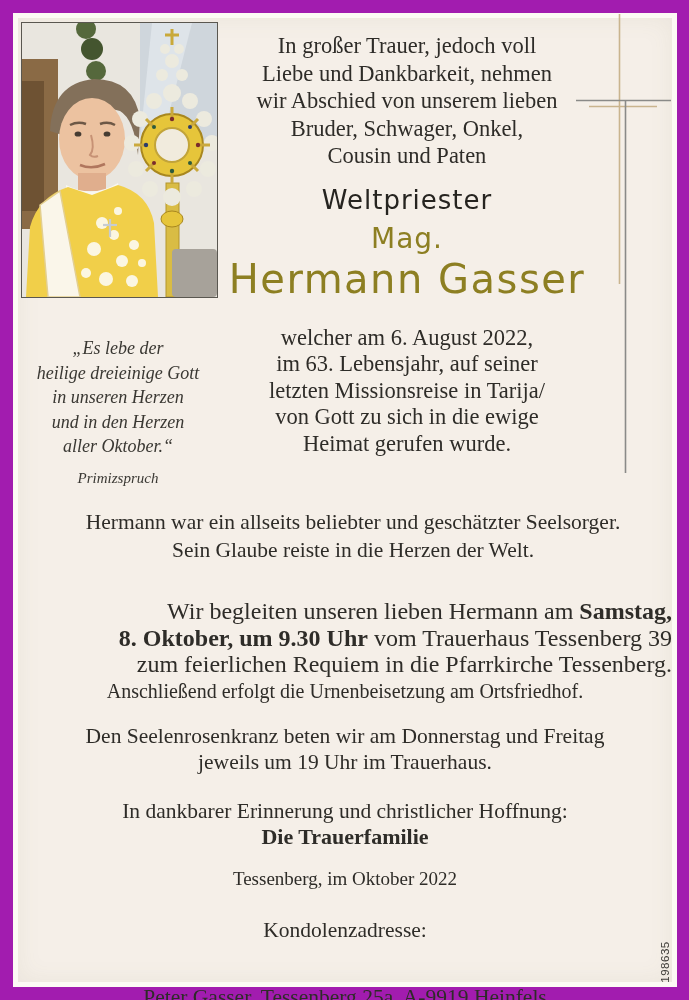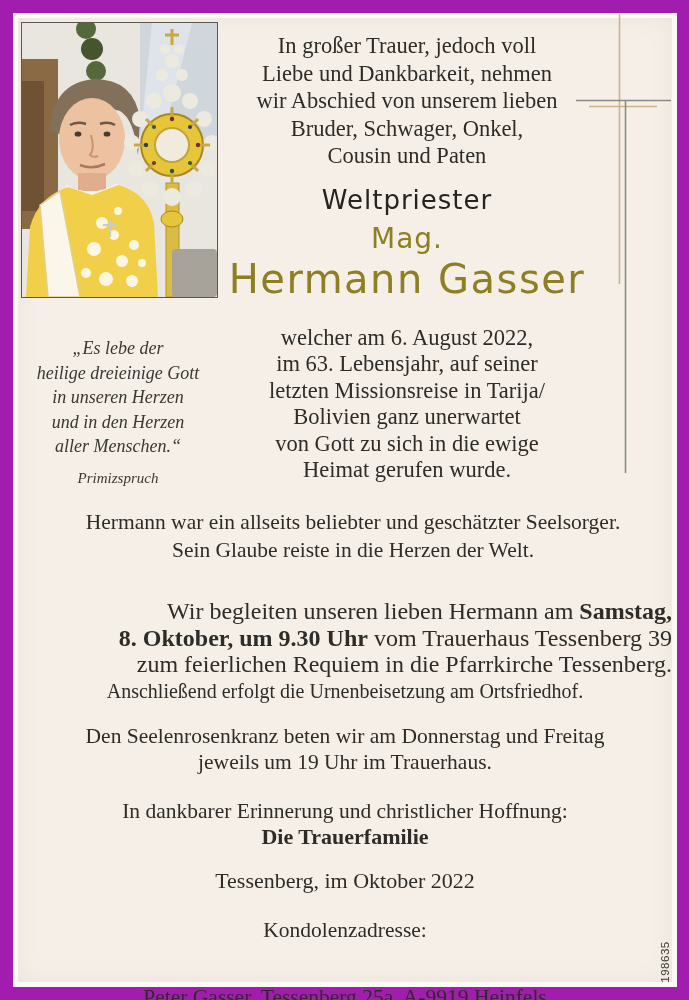--- a/index.html
+++ b/index.html
@@ -48,21 +48,21 @@
     font-style:italic;font-size:18px;line-height:24.5px;color:#3a3833;
   }
   .quote-src{margin-top:7px;font-size:15px;}
   .tribute{top:490px;font-size:21.5px;line-height:28px;padding-left:8px;}
   .funeral{top:580px;font-size:24px;line-height:26.5px;text-align:right;}
   .funeral b,.family b{font-weight:bold;}
   .burial{top:660px;font-size:20px;line-height:27px;}
   .rosary{top:705px;font-size:21.5px;line-height:26px;}
   .closing{top:780px;font-size:21.5px;line-height:27px;}
   .family{top:806px;font-size:22px;font-weight:bold;}
-  .place-date{top:850px;font-size:22px;}
+  .place-date{top:850px;font-size:19px;}
   .cond-label{top:900px;font-size:21.5px;}
   .cond-address{top:967px;font-size:21.5px;}
   .serial{
     position:absolute;left:618px;top:937px;width:60px;height:14px;
     transform:rotate(-90deg);
     font-family:"Liberation Sans","DejaVu Sans",sans-serif;
     font-size:11.5px;color:#3c3a36;text-align:center;letter-spacing:.5px;
   }
 </style>
 </head>
@@ -180,32 +180,31 @@
       </div>
 
     <div class="txt col role">Weltpriester</div>
     <div class="txt col acad-title">Mag.</div>
     <div class="txt col name">Hermann Gasser</div>
 
     <div class="txt col death">
         <div>welcher am 6. August 2022,</div>
         <div>im 63. Lebensjahr, auf seiner</div>
         <div>letzten Missionsreise in Tarija/</div>
-        <div>Bolivien ganz unerwartet</div>
         <div>von Gott zu sich in die ewige</div>
         <div>Heimat gerufen wurde.</div>
       </div>
 
     <div class="txt quote">
       <div>
           <div>„Es lebe der</div>
           <div>heilige dreieinige Gott</div>
           <div>in unseren Herzen</div>
           <div>und in den Herzen</div>
-          <div>aller Menschen.“</div>
+          <div>aller Oktober.“</div>
         </div>
       <div class="quote-src">Primizspruch</div>
     </div>
 
     <div class="txt full tribute">
         <div>Hermann war ein allseits beliebter und geschätzter Seelsorger.</div>
         <div>Sein Glaube reiste in die Herzen der Welt.</div>
       </div>
     <div class="txt full funeral">
         <div><span>Wir begleiten unseren lieben Hermann am </span><b>Samstag,</b></div>

